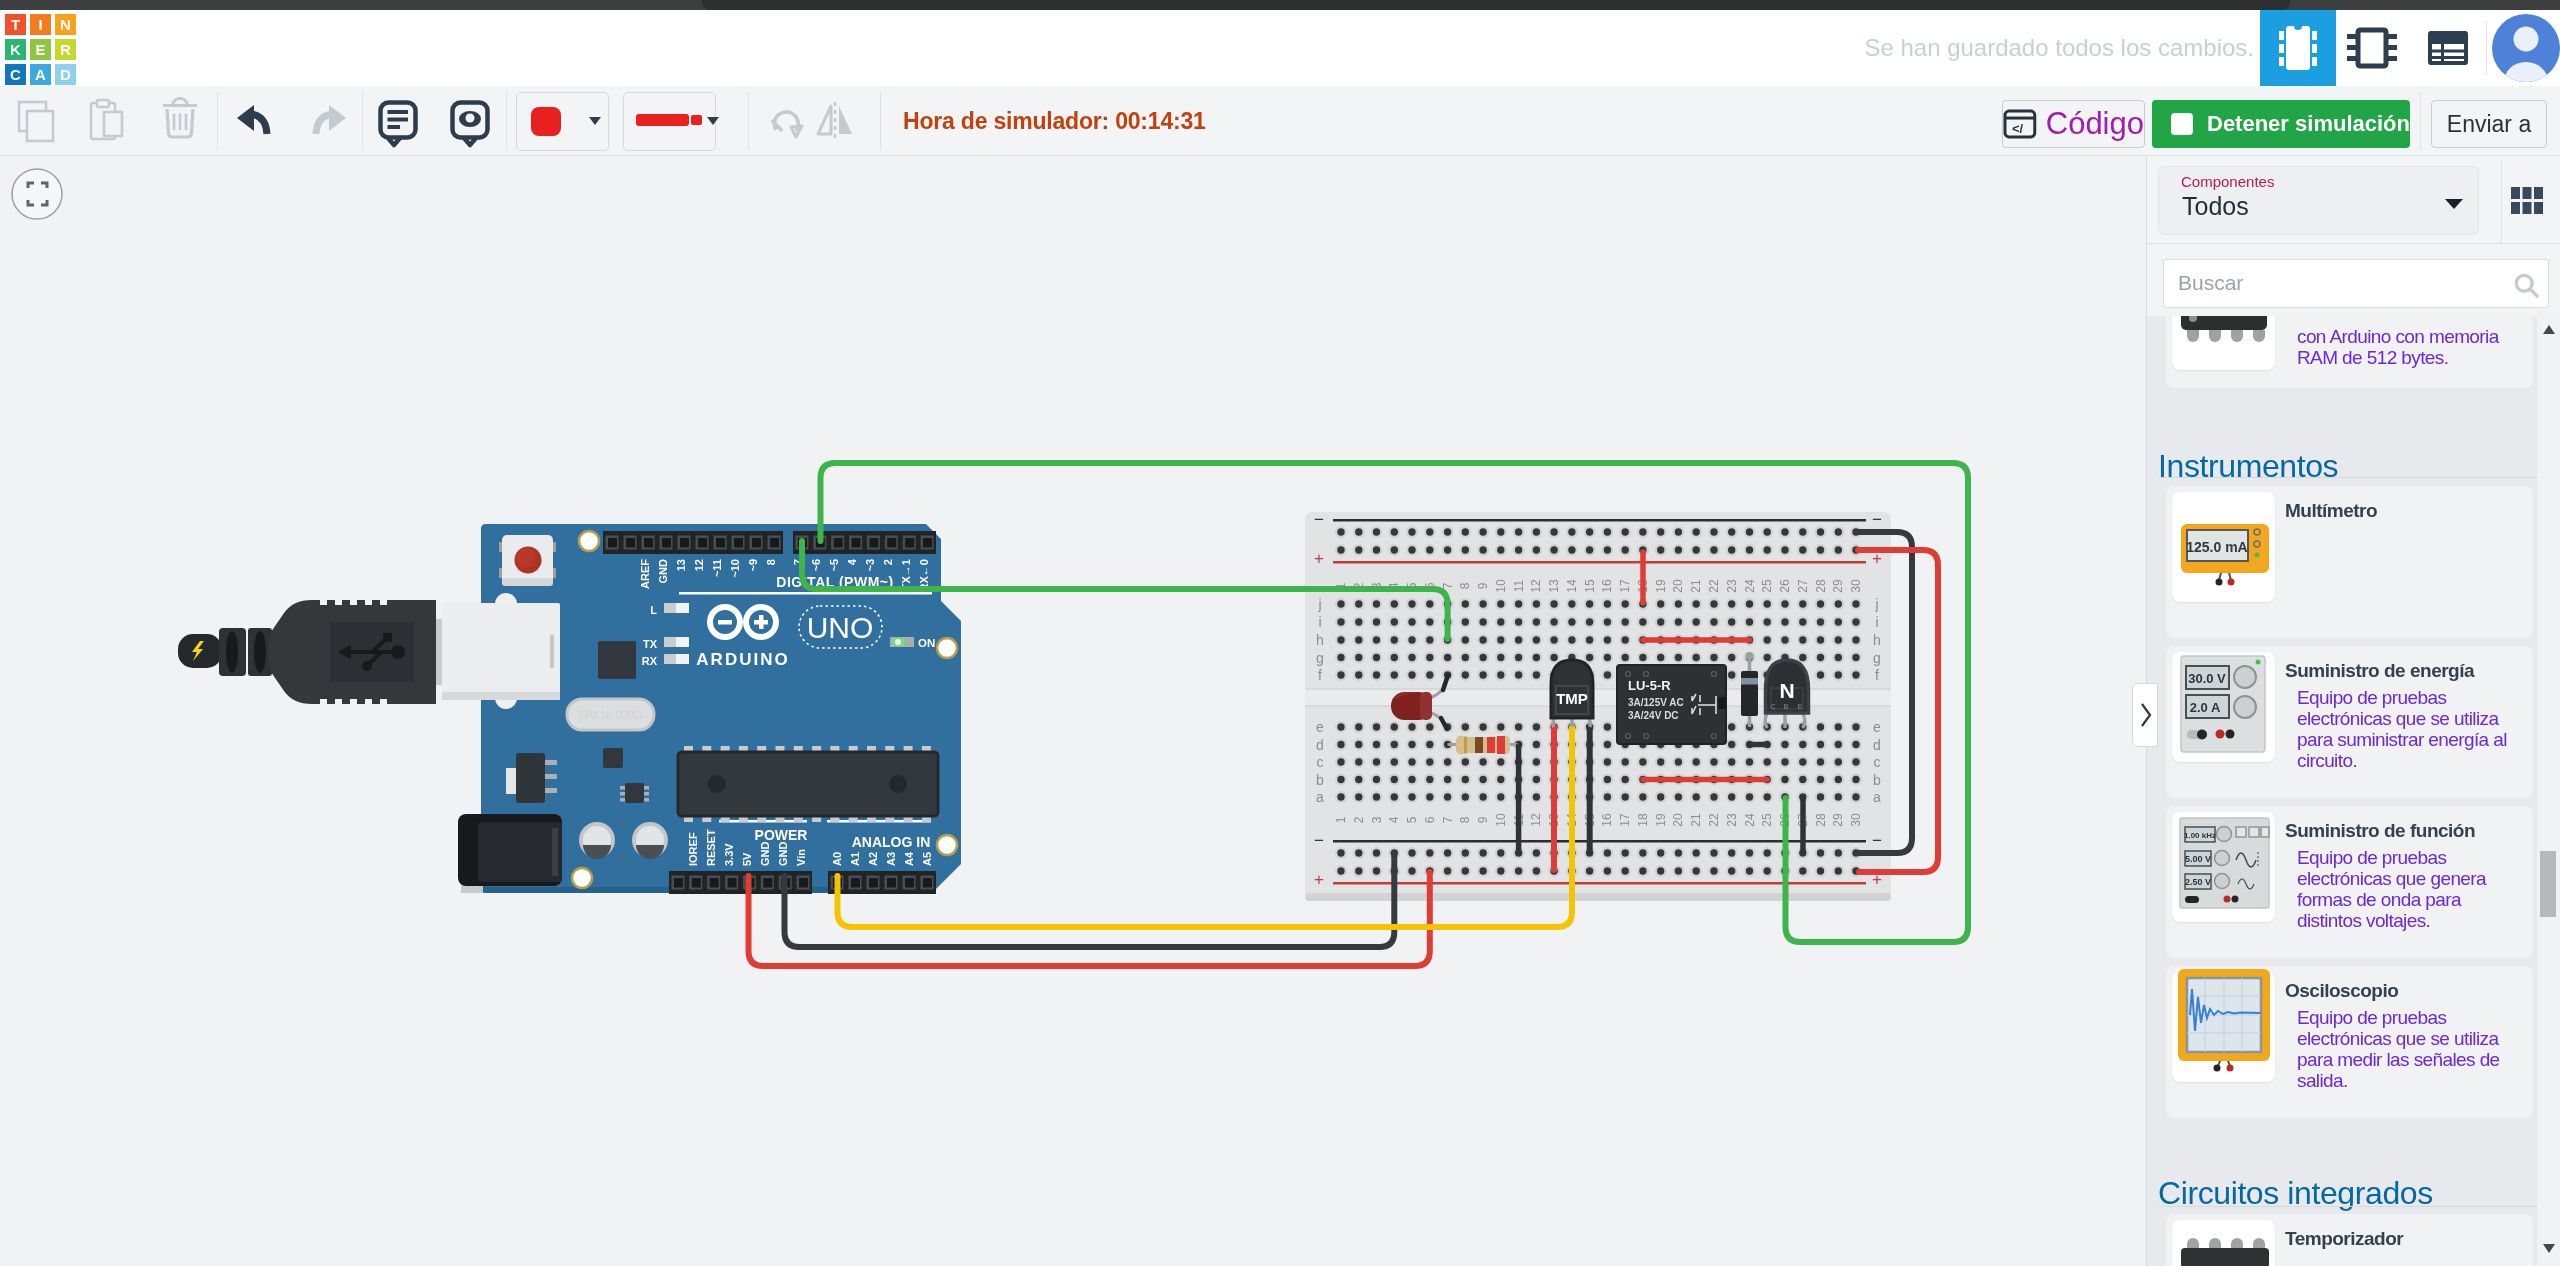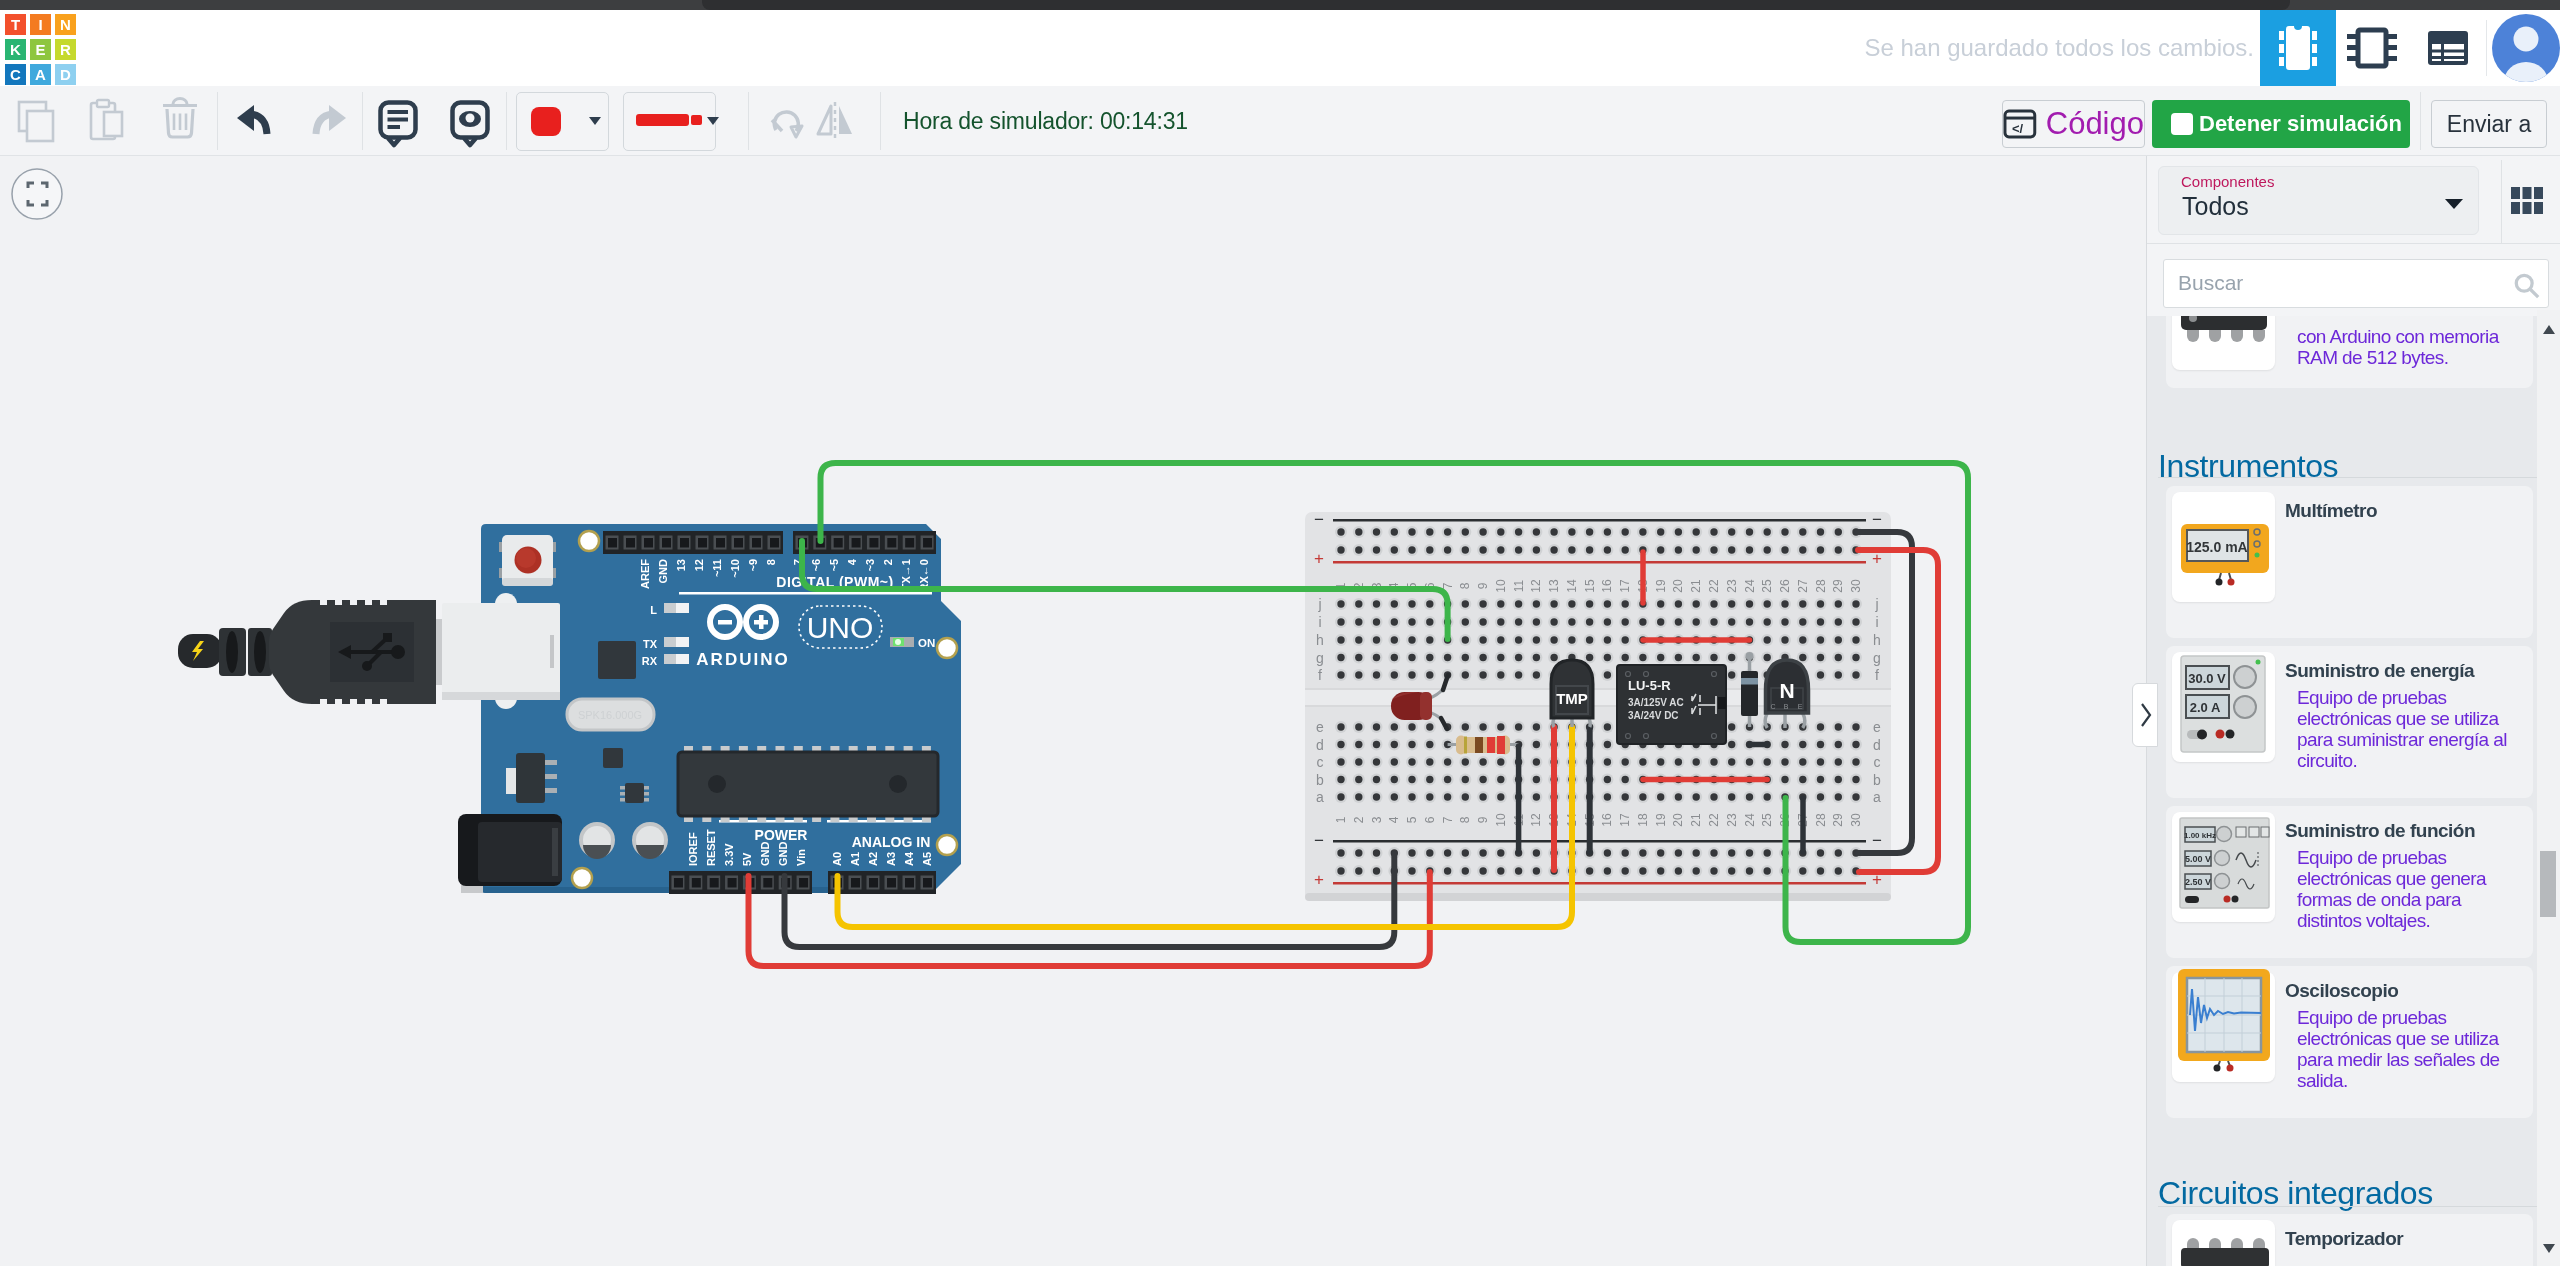--- a/index.html
+++ b/index.html
@@ -1368,32 +1368,32 @@
 <path d="M10,30 a12,12 0 1 1 20,1" fill="none" stroke="#c3cad2" stroke-width="3.5"></path>
 <polygon points="25,27 36,26 30,37" fill="none" stroke="#c3cad2" stroke-width="3" stroke-linejoin="round"></polygon>
 <path d="M6,20 L16,31" stroke="#c3cad2" stroke-width="3.5"></path>
 </svg>
     <svg class="abs" style="left:814px;top:14px" width="42" height="40" viewBox="0 0 42 40">
 <path d="M17,6 L17,34 L4,34 Z" fill="none" stroke="#c3cad2" stroke-width="3" stroke-linejoin="round"></path>
 <path d="M25,6 L25,34 L38,34 Z" fill="#c3cad2"></path>
 <path d="M21,2 L21,38" stroke="#c3cad2" stroke-width="2.5" stroke-dasharray="4,4"></path>
 </svg>
     <div class="sep" style="left:880px"></div>
-    <div class="abs" style="left:903px;top:0;height:70px;display:flex;align-items:center;font-size:23px;font-weight:400;color:#14532d;letter-spacing:-0.2px">Hora de simulador: 00:14:31</div>
+    <div class="abs" style="left:903px;top:0;height:70px;display:flex;align-items:center;font-size:23px;font-weight:700;color:#c2410c;letter-spacing:-0.2px">Hora de simulador: 00:14:31</div>
     <div class="abs" style="left:2002px;top:14px;width:143px;height:48px;border:1px solid #c8cdd2;border-radius:4px;display:flex;align-items:center;justify-content:center">
 <svg width="34" height="30" viewBox="0 0 34 30" style="margin-right:9px">
 <rect x="2" y="2" width="30" height="26" rx="4" fill="none" stroke="#28323c" stroke-width="3"></rect>
 <path d="M2,9 L32,9" stroke="#28323c" stroke-width="3"></path>
 <text x="9" y="24" font-size="13" font-weight="700" fill="#28323c" font-family="Liberation Sans, sans-serif">&lt;/</text>
 </svg>
 <span style="font-size:31px;color:#a21caf">Código</span>
     </div>
     <div class="abs" style="left:2152px;top:14px;width:258px;height:48px;background:#22a546;border-radius:4px;display:flex;align-items:center">
 <div style="width:22px;height:22px;background:#fff;border-radius:4px;margin-left:19px;flex:none"></div>
-<span style="font-size:22px;font-weight:700;color:#fff;margin-left:6px;white-space:nowrap">Detener simulación</span>
+<span style="font-size:22px;font-weight:700;color:#fff;margin-left:14px;white-space:nowrap">Detener simulación</span>
     </div>
     <div class="sep" style="left:2420px"></div>
     <div class="abs" style="left:2431px;top:14px;width:116px;height:48px;border:1px solid #c8cdd2;border-radius:4px;display:flex;align-items:center;justify-content:center;font-size:23px;color:#28323c">Enviar a</div>
   </div>
 <div id="sidebar">
     <div class="abs" style="left:0;top:0;width:414px;height:160px;background:#f3f4f6"></div>
     <div class="abs" style="left:11px;top:10px;width:321px;height:69px;background:#edeff1;border:1px solid #e2e5e8;border-radius:6px"></div>
     <div class="abs" style="left:34px;top:17px;font-size:15px;color:#be185d">Componentes</div>
     <div class="abs" style="left:35px;top:36px;font-size:25px;color:#222f3b">Todos</div>
     <svg class="abs" style="left:296px;top:42px" width="22" height="12" viewBox="0 0 22 12">

